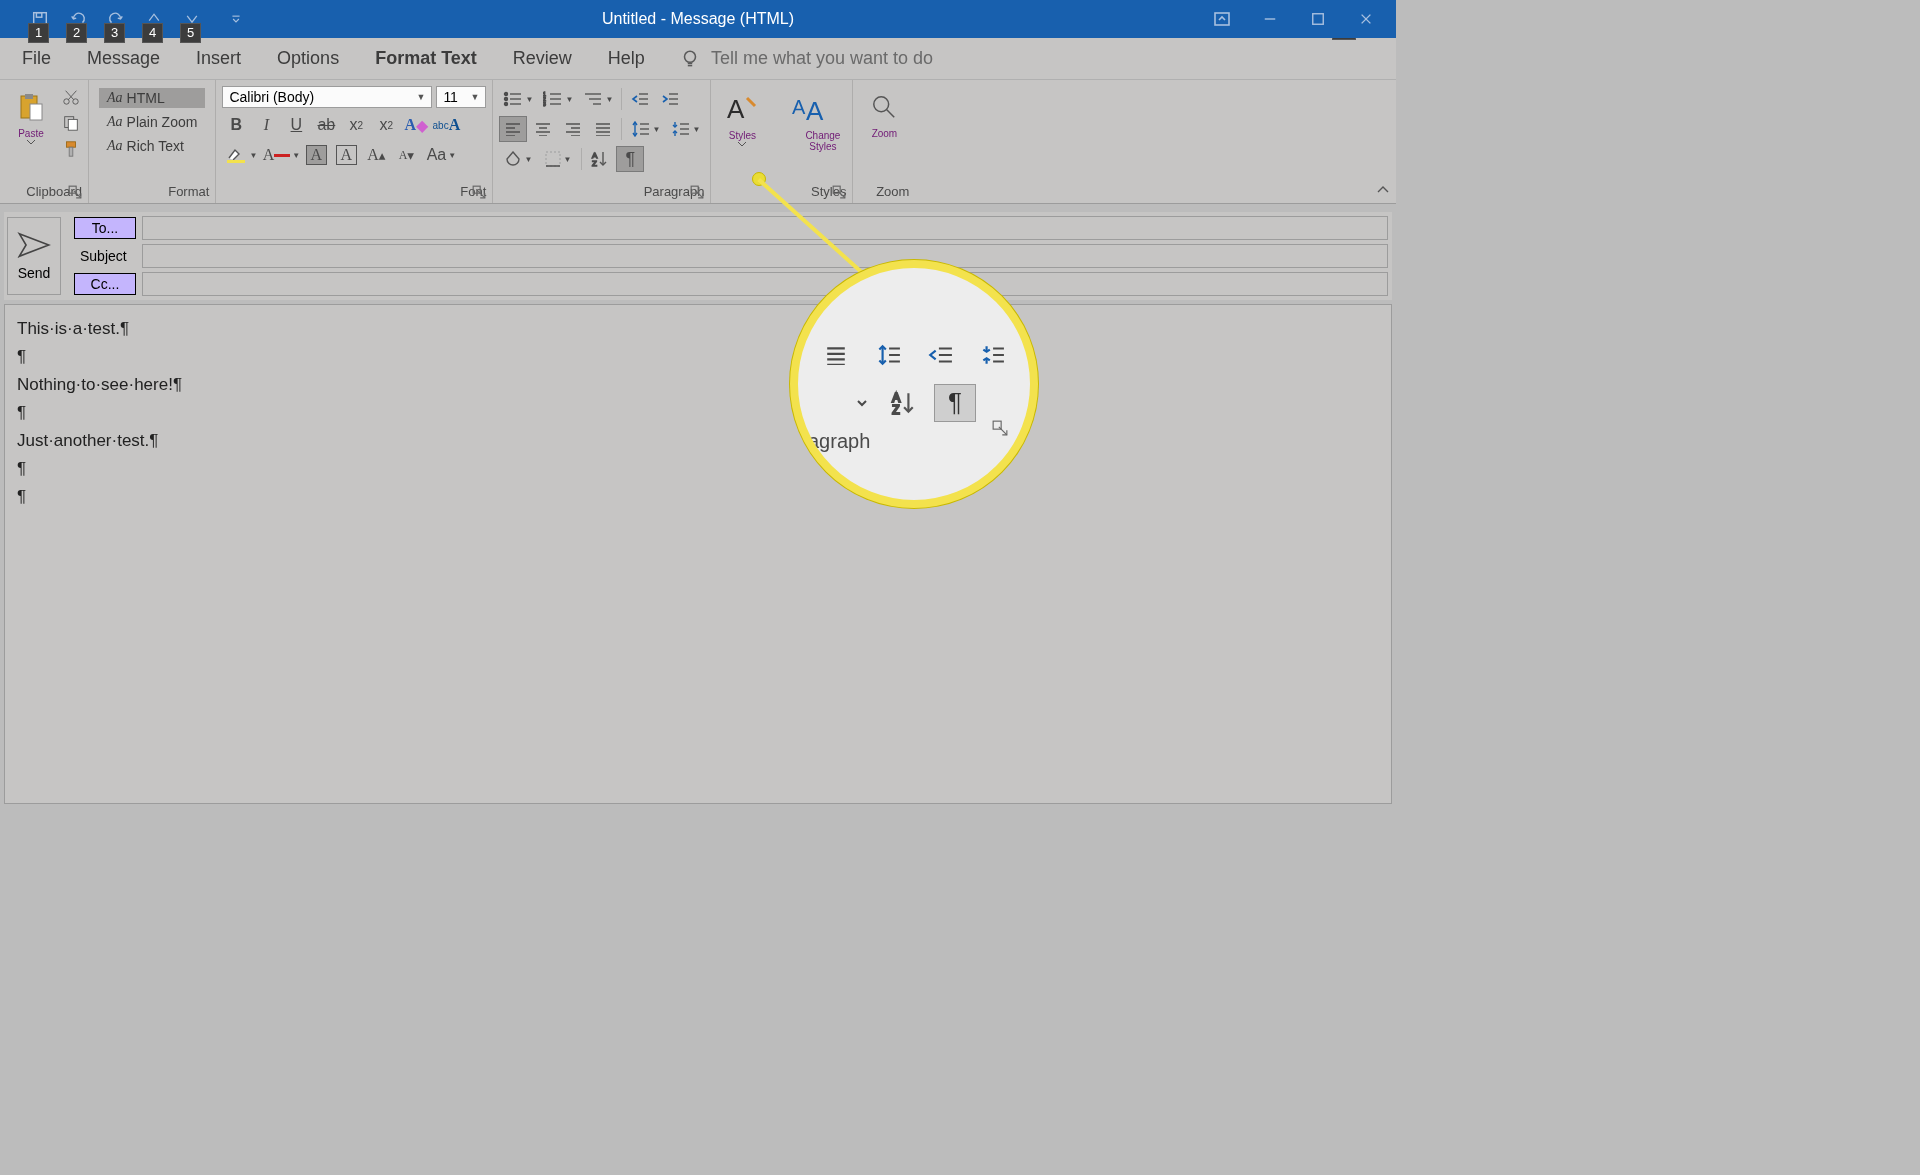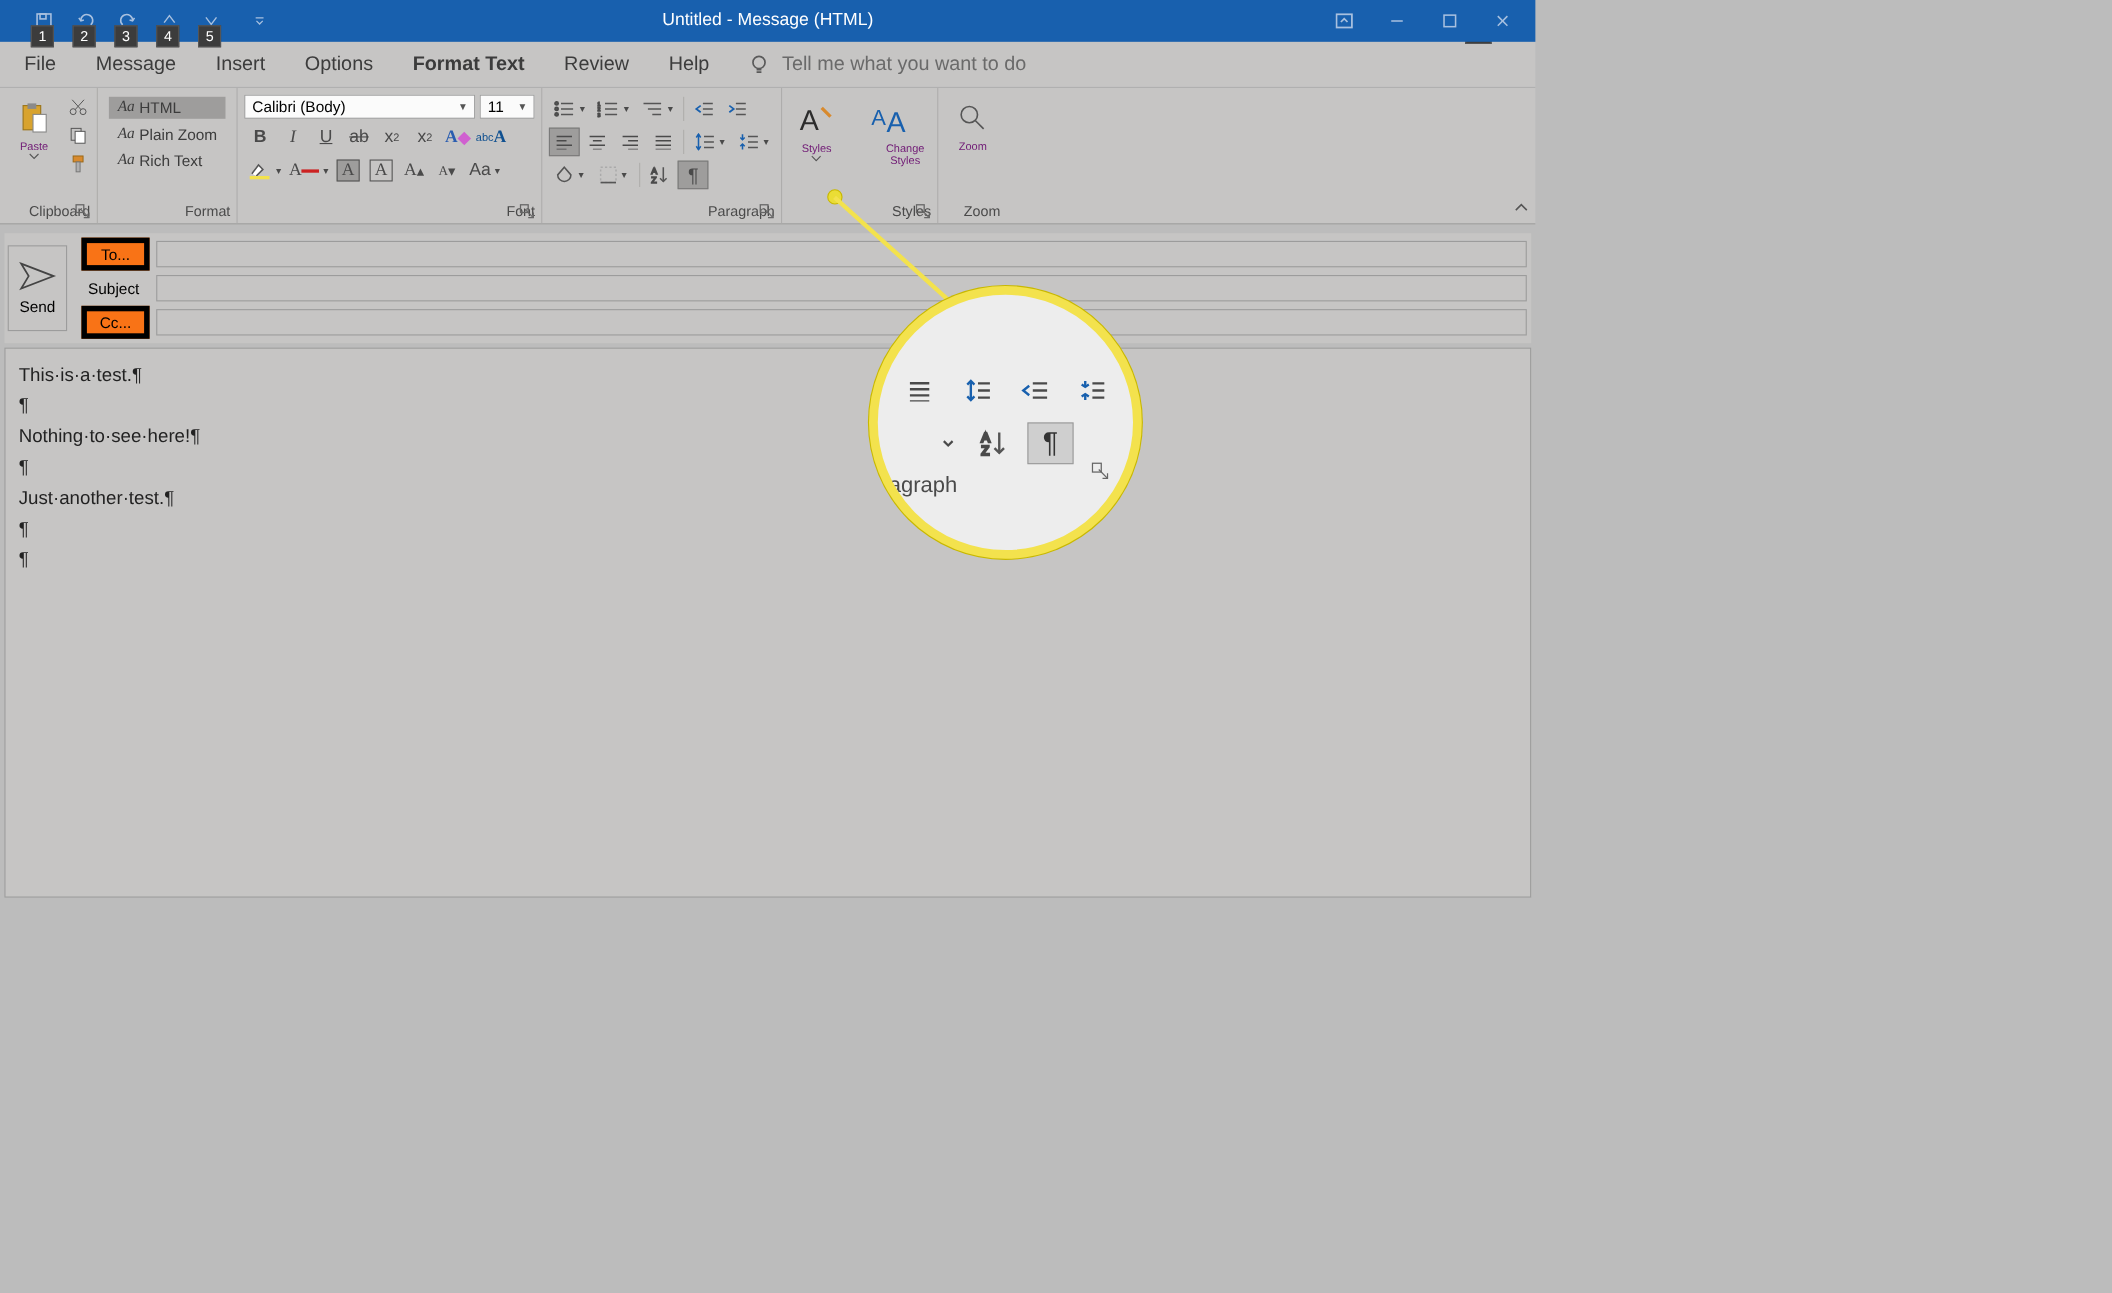--- a/index.html
+++ b/index.html
@@ -63,21 +63,21 @@
 .stylesbox { display: flex; gap: 4px; padding-top: 2px; }
 
 .collapse { position: absolute; right: 6px; bottom: 4px; }
 
 
 .compose { margin: 8px 4px 4px 4px; background: #c6c5c4; display: flex; }
 .sendcol { width: 60px; display: flex; flex-direction: column; align-items: center; justify-content: center; padding: 4px; }
 .sendbtn { border: 1px solid #9c9c9c; width: 54px; height: 78px; display: flex; flex-direction: column; align-items: center; justify-content: center; cursor: pointer; }
 .fields { flex: 1; display: flex; flex-direction: column; gap: 4px; padding: 4px 4px 4px 10px; }
 .fieldrow { display: flex; align-items: center; gap: 6px; }
-.fieldbtn { border: 5px solid #000000; font-size: 14px; width: 62px; text-align: center; padding: 2px 0; cursor: pointer; background: #f97316; }
+.fieldbtn { border: 1px solid #000000; font-size: 14px; width: 62px; text-align: center; padding: 2px 0; cursor: pointer; background: #c4b5fd; }
 .fieldlbl { font-size: 14px; width: 62px; padding: 2px 6px; }
 .fieldinput { flex: 1; border: 1px solid #9c9c9c; background: #c6c5c4; height: 24px; }
 
 
 .bodyarea { margin: 4px; border: 1px solid #9c9c9c; background: #c6c5c4; height: 500px; padding: 10px 12px; font-size: 17px; color: #222; line-height: 28px; position: relative; }
 
 
 .magnifier { position: absolute; width: 248px; height: 248px; border-radius: 50%; border: 8px solid #f3e24d; background: #ededed; top: 260px; left: 790px; box-shadow: 0 0 0 1px #c8b800; overflow: hidden; z-index: 5; }
 .mag-content { position: relative; width: 100%; height: 100%; display: flex; flex-direction: column; align-items: center; justify-content: center; }
 .mag-row { display: flex; gap: 10px; align-items: center; justify-content: center; }

